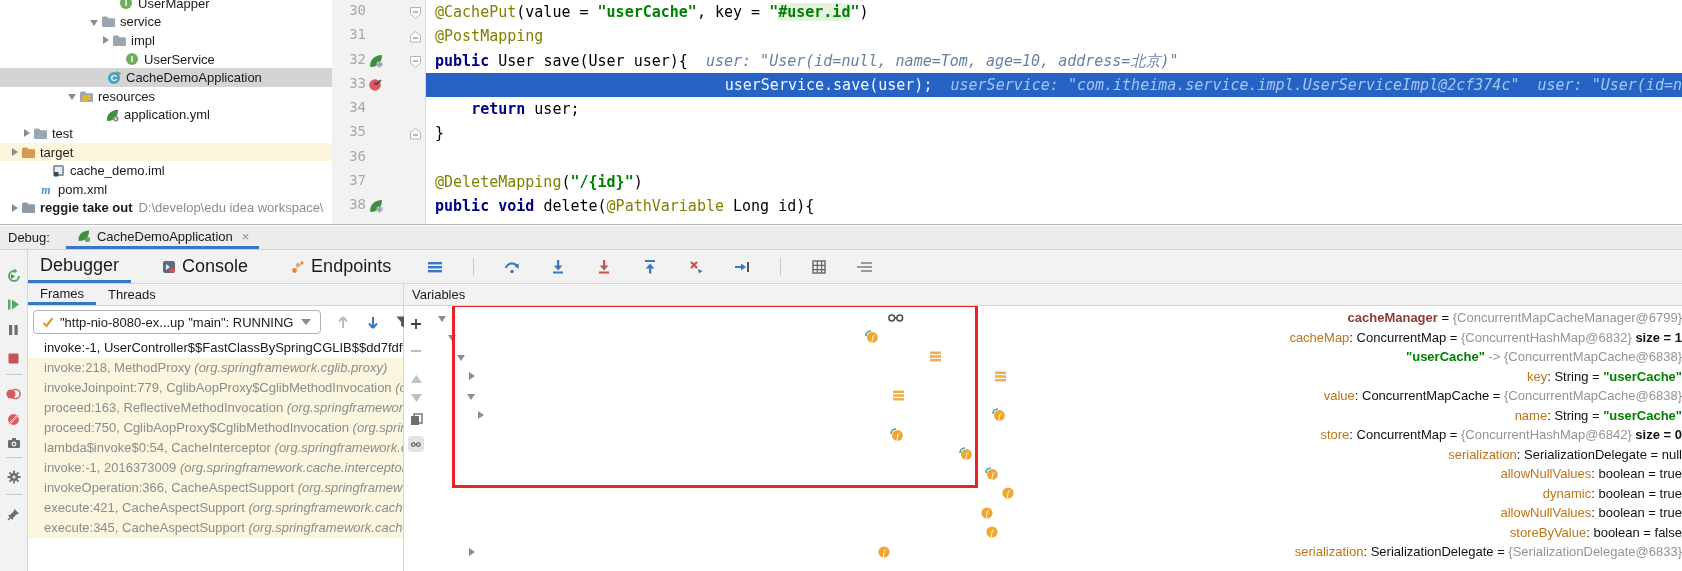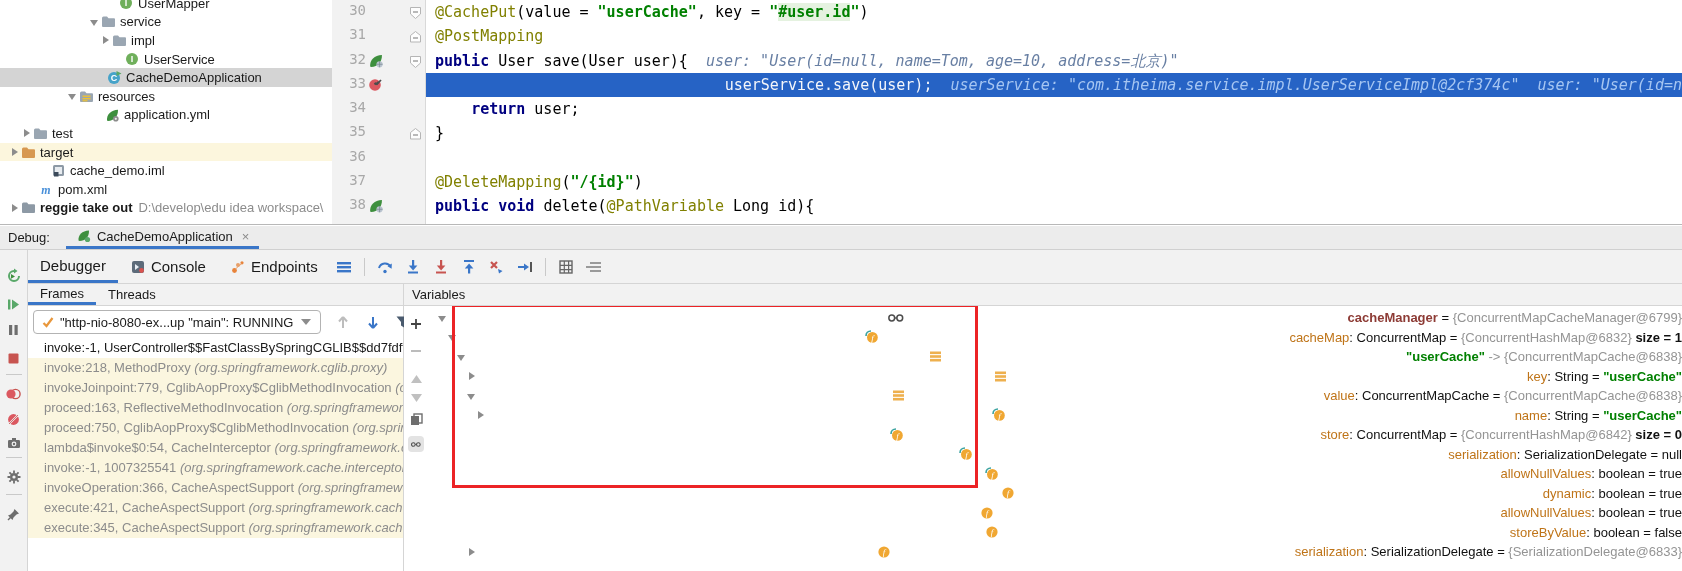--- a/index.html
+++ b/index.html
@@ -50,21 +50,21 @@
   .dbg-label { margin-left:8px; margin-right:16px; }
   .dbg-tab { display:flex; align-items:center; gap:5px; height:100%; padding:0 10px; border-bottom:3px solid #3a76c8; }
   .dbg-tab .x { color:#8a8a8a; font-size:13px; margin-left:4px; }
 
   .dbg-body { flex:1; display:flex; min-height:0; }
   .lstrip { width:28px; flex:none; background:#f2f2f2; border-right:1px solid #d5d5d5; position:relative; }
   .lstrip .si { position:absolute; left:50%; transform:translateX(-50%); }
   .lstrip .sep { position:absolute; left:6px; width:16px; height:1px; background:#c9c9c9; }
 
   .rcol { flex:1; display:flex; flex-direction:column; min-width:0; }
-  .toolrow { height:34px; flex:none; display:flex; align-items:center; font-size:15px; background:#f2f2f2; border-bottom:1px solid #d5d5d5; }
+  .toolrow { height:34px; flex:none; display:flex; align-items:center; font-size:18px; background:#f2f2f2; border-bottom:1px solid #d5d5d5;gap:18px; }
   .ttab { display:flex; align-items:center; gap:5px; height:100%; padding:0 12px; }
   .ttab.active { border-bottom:3px solid #3a76c8; }
   .tsep { width:1px; height:18px; background:#c9c9c9; margin:0 6px; }
   .tico { width:20px; height:20px; display:inline-flex; align-items:center; justify-content:center; margin:0 4px; }
 
   .panels { flex:1; display:flex; min-height:0; }
   .frames { width:376px; flex:none; border-right:1px solid #d5d5d5; display:flex; flex-direction:column; background:#fff; min-height:0; }
   .phead { height:22px; flex:none; background:#f2f2f2; border-bottom:1px solid #d5d5d5; display:flex; align-items:center; font-size:13px; }
   .phead .ptab { height:100%; display:flex; align-items:center; padding:0 12px; }
   .phead .ptab.active { border-bottom:3px solid #3a76c8; }
@@ -517,21 +517,21 @@
                   </svg>
                 </span>
             </div>
             <div class="flist">
                 <div class="frow normal"><span>invoke:-1, UserController$$FastClassBySpringCGLIB$$dd7fdff3</span><span class="pkg"></span></div>
                 <div class="frow lib"><span>invoke:218, MethodProxy </span><span class="pkg">(org.springframework.cglib.proxy)</span></div>
                 <div class="frow lib"><span>invokeJoinpoint:779, CglibAopProxy$CglibMethodInvocation </span><span class="pkg">(org.springframework.aop.framework)</span></div>
                 <div class="frow lib"><span>proceed:163, ReflectiveMethodInvocation </span><span class="pkg">(org.springframework.aop.framework)</span></div>
                 <div class="frow lib"><span>proceed:750, CglibAopProxy$CglibMethodInvocation </span><span class="pkg">(org.springframework.aop.framework)</span></div>
                 <div class="frow lib"><span>lambda$invoke$0:54, CacheInterceptor </span><span class="pkg">(org.springframework.cache.interceptor)</span></div>
-                <div class="frow lib"><span>invoke:-1, 1007325541 </span><span class="pkg">(org.springframework.cache.interceptor)</span></div>
+                <div class="frow lib"><span>invoke:-1, 2016373009 </span><span class="pkg">(org.springframework.cache.interceptor)</span></div>
                 <div class="frow lib"><span>invokeOperation:366, CacheAspectSupport </span><span class="pkg">(org.springframework.cache.interceptor)</span></div>
                 <div class="frow lib"><span>execute:421, CacheAspectSupport </span><span class="pkg">(org.springframework.cache.interceptor)</span></div>
                 <div class="frow lib"><span>execute:345, CacheAspectSupport </span><span class="pkg">(org.springframework.cache.interceptor)</span></div>
               </div>
           </div>
 
           <div class="vars">
             <div class="phead">
               <span class="single">Variables</span>
             </div>

